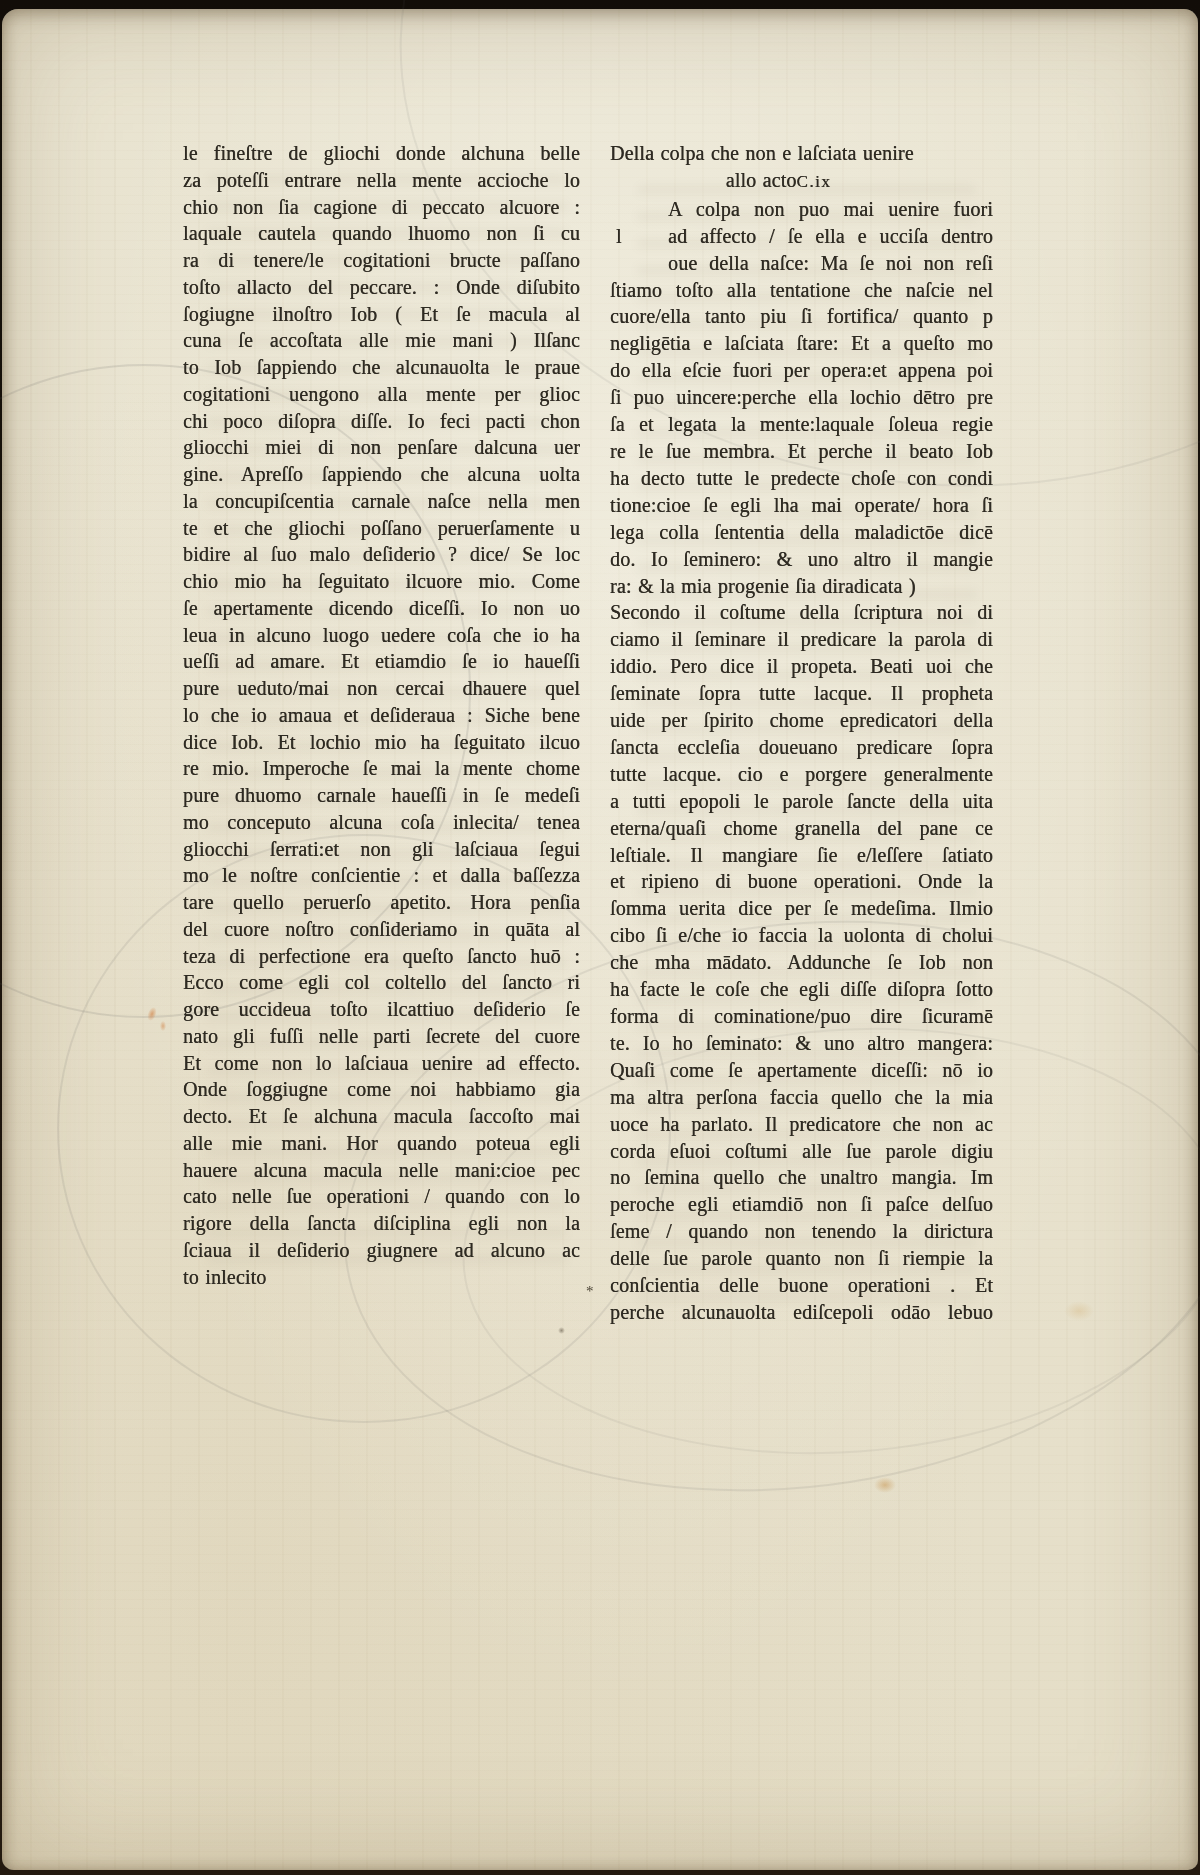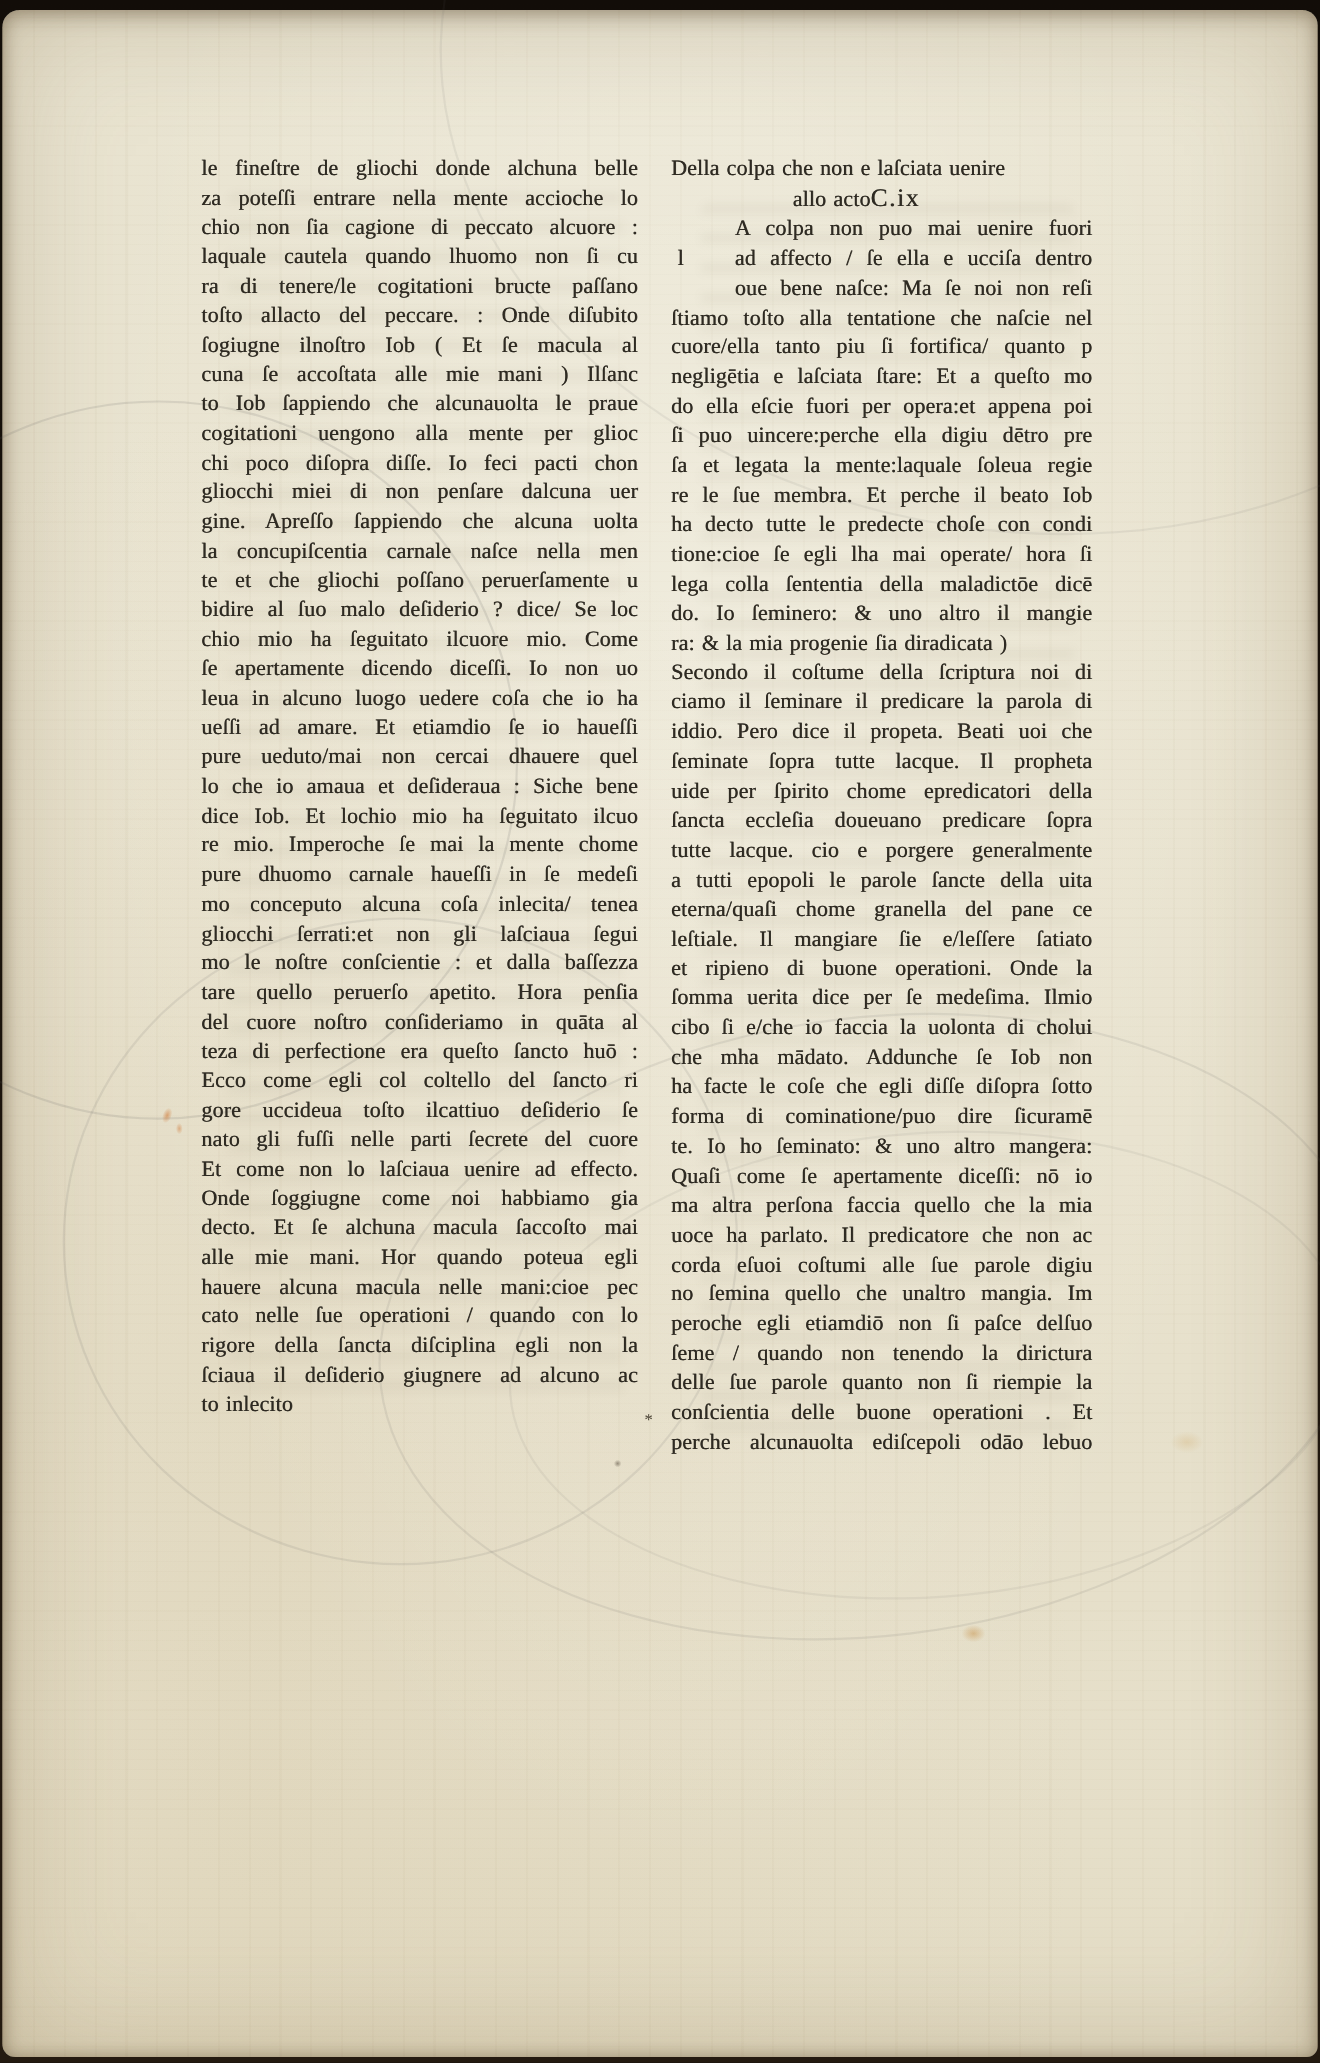--- a/index.html
+++ b/index.html
@@ -49,21 +49,21 @@
     position:absolute;color:#2e2a22;font-size:20px;
     letter-spacing:0.15px;word-spacing:1.2px;
     text-shadow:0.35px 0 0 rgba(46,42,34,0.85);
   }
   .col-left{left:183px;top:140px;width:397px;line-height:26.75px;}
   .col-right{left:610px;top:140px;width:383px;line-height:26.9px;}
   .tline{text-align:justify;text-align-last:justify;}
   .tline.ragged{text-align:center;text-align-last:left;}
   .h-line1{text-align:left;}
   .h-line2{display:flex;justify-content:center;align-items:baseline;}
-  .chapter{font-size:23px;letter-spacing:1.5px;padding-right:46px;}
+  .chapter{font-size:17px;letter-spacing:1.5px;padding-right:46px;}
   .para-initial{display:flex;}
   .initial-slot{width:58px;position:relative;flex:0 0 58px;}
   .guide-letter{position:absolute;left:6px;top:27px;font-size:20px;}
   .ind{flex:1;}
   .margin-mark{
     position:absolute;left:586px;top:1283px;font-size:15px;color:#4a4335;
     text-shadow:none;
   }
 </style>
 </head>
@@ -137,29 +137,29 @@
       <span>allo acto</span>
       <span class="chapter">C.ix</span>
     </div>
     <div class="para-initial">
       <div class="initial-slot">
         <span class="guide-letter">l</span>
       </div>
       <div class="ind">
           <div class="tline">A colpa non puo mai uenire fuori</div>
           <div class="tline">ad affecto / ſe ella e ucciſa dentro</div>
-          <div class="tline">oue bene naſce: Ma ſe noi non reſi</div>
+          <div class="tline">oue della naſce: Ma ſe noi non reſi</div>
         </div>
     </div>
     <div>
         <div class="tline">ſtiamo toſto alla tentatione che naſcie nel</div>
         <div class="tline">cuore/ella tanto piu ſi fortifica/ quanto p</div>
         <div class="tline">negligētia e laſciata ſtare: Et a queſto mo</div>
         <div class="tline">do ella eſcie fuori per opera:et appena poi</div>
-        <div class="tline">ſi puo uincere:perche ella digiu dētro pre</div>
+        <div class="tline">ſi puo uincere:perche ella lochio dētro pre</div>
         <div class="tline">ſa et legata la mente:laquale ſoleua regie</div>
         <div class="tline">re le ſue membra. Et perche il beato Iob</div>
         <div class="tline">ha decto tutte le predecte choſe con condi</div>
         <div class="tline">tione:cioe ſe egli lha mai operate/ hora ſi</div>
         <div class="tline">lega colla ſententia della maladictōe dicē</div>
         <div class="tline">do. Io ſeminero: &amp; uno altro il mangie</div>
         <div class="tline ragged">ra: &amp; la mia progenie ſia diradicata )</div>
         <div class="tline">Secondo il coſtume della ſcriptura noi di</div>
         <div class="tline">ciamo il ſeminare il predicare la parola di</div>
         <div class="tline">iddio. Pero dice il propeta. Beati uoi che</div>

